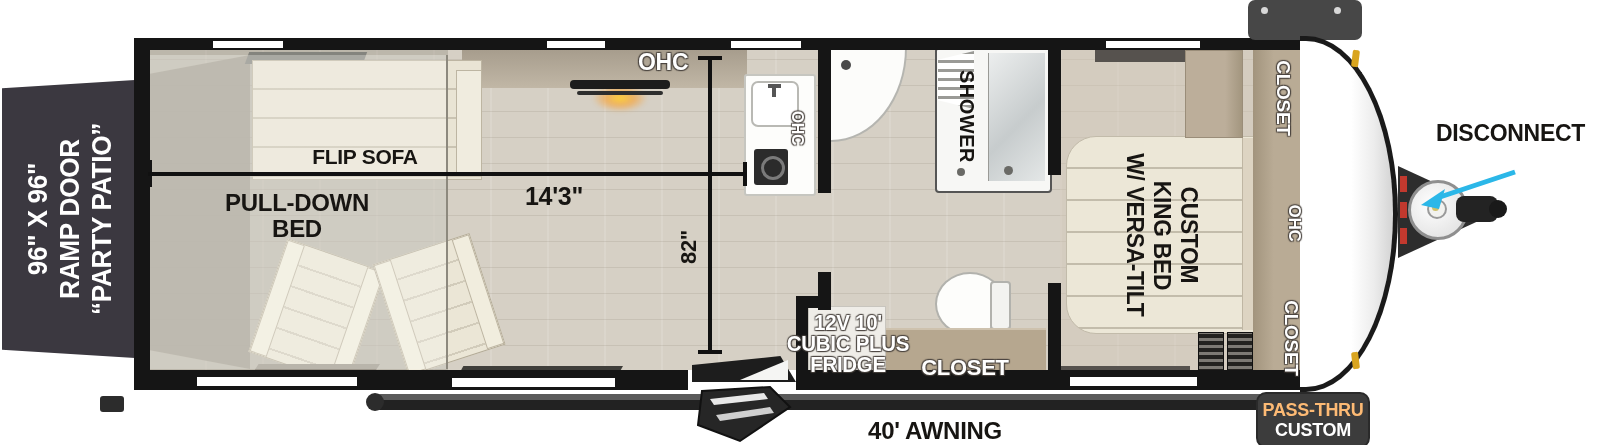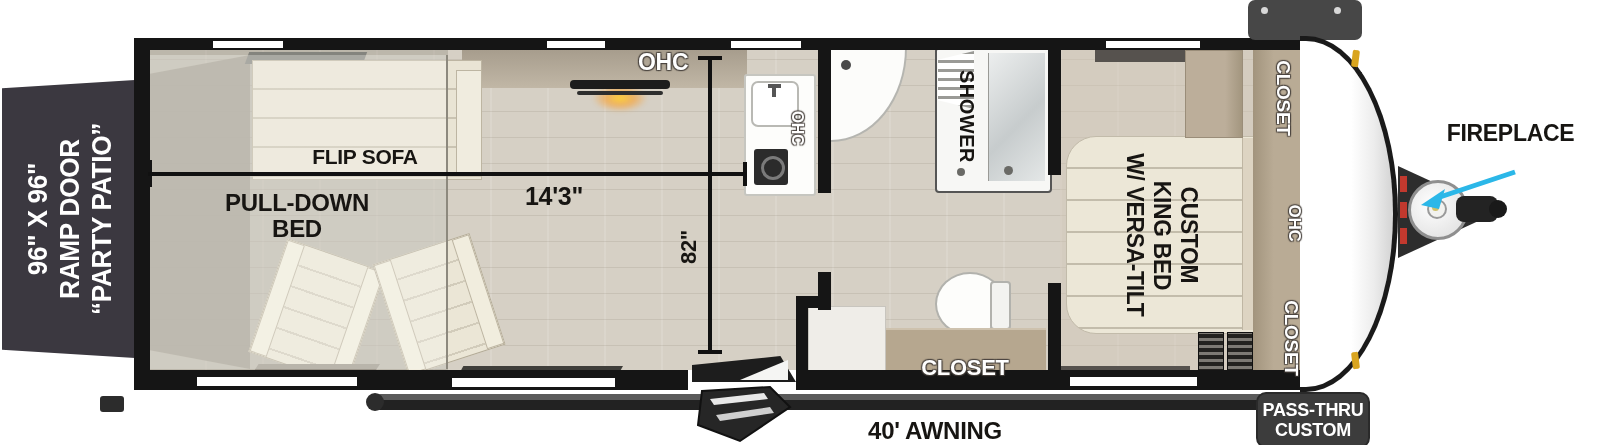--- a/index.html
+++ b/index.html
@@ -157,52 +157,57 @@
               clip-path:polygon(0 35%,85% 0,100% 100%,0 100%);"></div>
   <div class="abs" style="left:740px;top:360px;width:48px;height:20px;background:#f5f5f3;
               clip-path:polygon(100% 0,100% 100%,0 100%);"></div>
   <svg class="abs" style="left:690px;top:385px;" width="110" height="60" viewBox="0 0 110 60">
     <polygon points="12,6 80,2 100,22 50,56 8,40" fill="#262626" stroke="#111" stroke-width="2"></polygon>
     <polygon points="20,14 74,8 78,14 24,20" fill="#e8e8e8"></polygon>
     <polygon points="26,30 80,22 84,28 30,36" fill="#cfcfcf"></polygon>
   </svg>
 
   <div class="abs col" style="left:1256px;top:392px;width:110px;height:52px;background:#3c3c3c;border:2px solid #2a2a2a;border-radius:10px;">
-    <span class="lbl" style="font-size:18px;line-height:20px;color:#ffffff;">PASS-THRU</span>
+    <span class="lbl" style="font-size:18px;line-height:20px;color:#fdba74;">PASS-THRU</span>
     <span class="lbl" style="font-size:18px;line-height:20px;color:#fff;">CUSTOM</span>
   </div>
 
   <div class="abs" style="left:148px;top:172px;width:599px;height:4px;background:#111;"></div>
   <div class="abs" style="left:743px;top:162px;width:4px;height:24px;background:#111;"></div>
   <div class="abs" style="left:708px;top:58px;width:4px;height:296px;background:#111;"></div>
   <div class="abs" style="left:698px;top:56px;width:24px;height:4px;background:#111;"></div>
   <div class="abs" style="left:698px;top:350px;width:24px;height:4px;background:#111;"></div>
 
   <div class="abs ctr" style="left:222px;top:190px;width:150px;">
     <div class="lbl dark" style="font-size:24px;line-height:26px;">PULL-DOWN</div>
     <div class="lbl dark" style="font-size:24px;line-height:26px;">BED</div>
   </div>
   <div class="abs lbl dark ctr" style="left:300px;top:145px;width:130px;font-size:21px;">FLIP SOFA</div>
   <div class="abs lbl white" style="left:638px;top:49px;font-size:23px;">OHC</div>
   <div class="abs lbl dark" style="left:525px;top:182px;font-size:25px;">14'3"</div>
   <div class="abs lbl dark ctr" style="left:664px;top:234px;width:50px;font-size:22px;transform:rotate(-90deg);">82"</div>
   <div class="abs lbl white ctr" style="left:770px;top:119px;width:54px;font-size:16px;transform:rotate(90deg);">OHC</div>
   <div class="abs lbl dark ctr" style="left:901px;top:105px;width:130px;font-size:20px;letter-spacing:.5px;transform:rotate(90deg);">SHOWER</div>
+  <div class="abs ctr" style="left:758px;top:312px;width:180px;">
+    <div class="lbl white" style="font-size:22px;line-height:21px;transform:scaleX(.93);">12V 10'</div>
+    <div class="lbl white" style="font-size:22px;line-height:21px;transform:scaleX(.93);">CUBIC PLUS</div>
+    <div class="lbl white" style="font-size:22px;line-height:21px;transform:scaleX(.93);">FRIDGE</div>
+  </div>
   <div class="abs lbl white ctr" style="left:900px;top:355px;width:130px;font-size:22px;">CLOSET</div>
   <div class="abs col" style="left:1078px;top:193px;width:170px;height:84px;transform:rotate(90deg);">
     <div class="lbl dark" style="font-size:24px;line-height:27px;transform:scaleX(.95);">CUSTOM</div>
     <div class="lbl dark" style="font-size:24px;line-height:27px;transform:scaleX(.95);">KING BED</div>
     <div class="lbl dark" style="font-size:24px;line-height:27px;transform:scaleX(.95);">W/ VERSA-TILT</div>
   </div>
   <div class="abs lbl white ctr" style="left:1238px;top:87px;width:90px;font-size:19px;transform:rotate(90deg);">CLOSET</div>
   <div class="abs lbl white ctr" style="left:1267px;top:213px;width:54px;font-size:17px;transform:rotate(90deg);">OHC</div>
   <div class="abs lbl white ctr" style="left:1246px;top:327px;width:90px;font-size:19px;transform:rotate(90deg);">CLOSET</div>
   <div class="abs lbl dark ctr" style="left:855px;top:417px;width:160px;font-size:24px;">40' AWNING</div>
   <div class="abs ctr" style="left:1428px;top:120px;width:165px;">
-    <div class="lbl dark" style="font-size:23px;line-height:26px;">FIREPLACE</div>
+    <div class="lbl dark" style="font-size:23px;line-height:26px;">DISCONNECT</div>
   </div>
 
   <svg class="abs" style="left:1415px;top:165px;" width="105" height="48" viewBox="0 0 105 48">
     <line x1="100" y1="7" x2="22" y2="33" stroke="#2bb7e8" stroke-width="5"></line>
     <polygon points="6,40 30,24 24,44" fill="#2bb7e8"></polygon>
   </svg>
 
 </div>
 
 </body></html>

